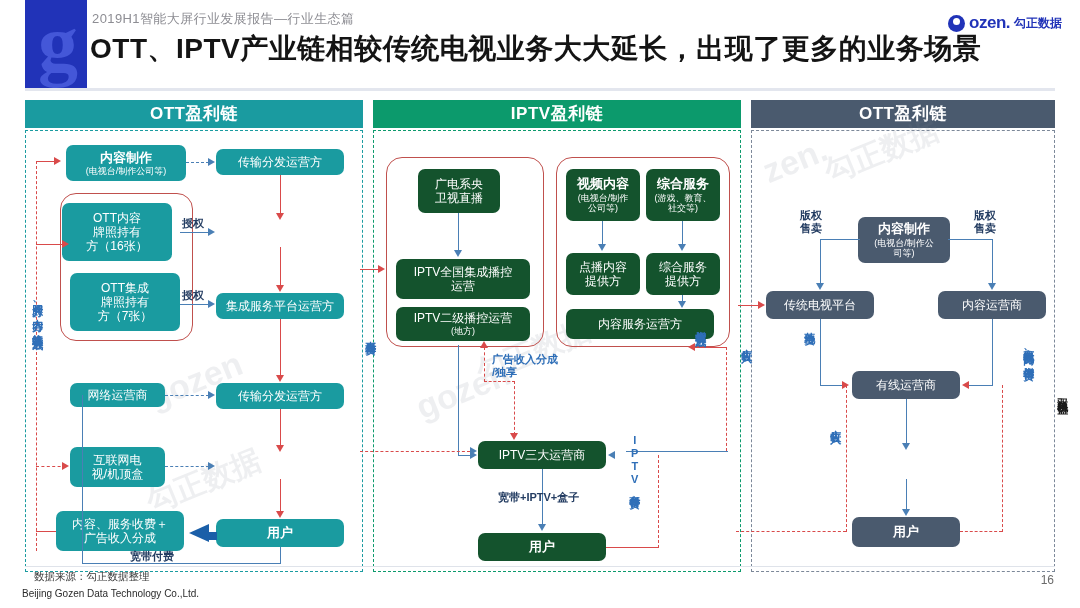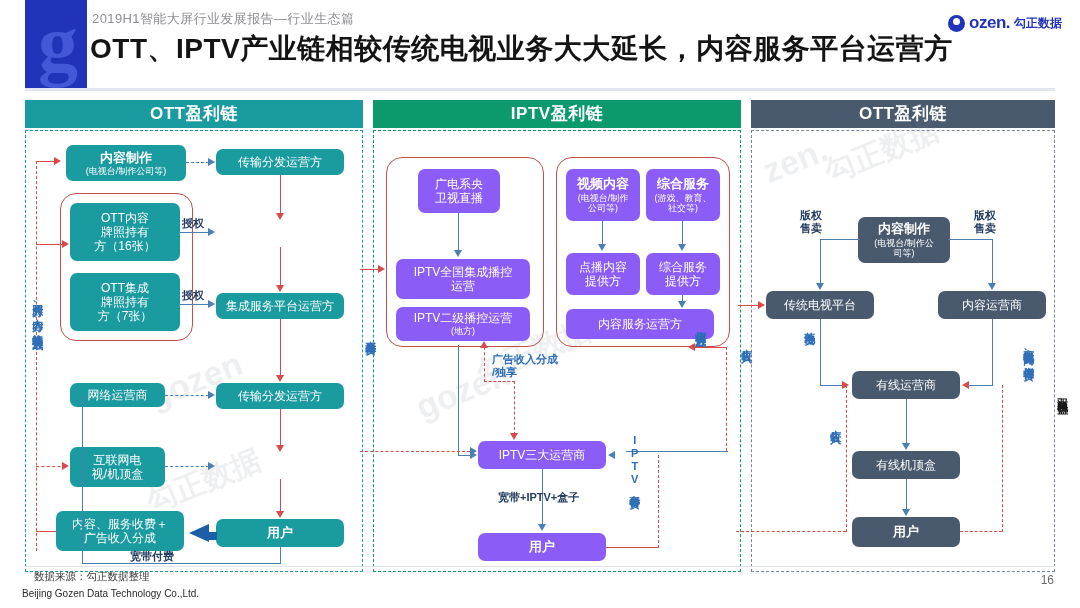--- a/index.html
+++ b/index.html
@@ -69,21 +69,21 @@
   
   .node{
     position:absolute;border-radius:7px;color:#fff;
     display:flex;flex-direction:column;align-items:center;justify-content:center;
     text-align:center;line-height:1.18;box-sizing:border-box;padding:2px 3px;
   }
   .node .t1{font-size:12px;}
   .node .t1.bold{font-weight:bold;font-size:13px;}
   .node .t2{font-size:9px;margin-top:1px;}
   .teal{background:#1a9ba0;}
-  .green{background:#8b5cf6;}
+  .green{background:#14532d;}
   .slate{background:#4a5a6e;}
 
   
   .ln{position:absolute;}
   .h{height:0;border-top-width:1.3px;border-top-style:solid;}
   .v{width:0;border-left-width:1.3px;border-left-style:solid;}
   .blue{border-color:#4a7fb5;}
   .red{border-color:#d94a4a;}
   .bluedash{border-color:#4a7fb5;border-top-style:dashed;}
   .reddash{border-color:#d94a4a;border-top-style:dashed;}
@@ -123,21 +123,21 @@
   #pageno{position:absolute;right:26px;top:573px;font-size:12px;color:#6b6b6b;}
 </style>
 </head>
 <body>
 
 <div id="header">
   <div id="logo-badge">
     <div class="g">g</div>
   </div>
   <div id="kicker">2019H1智能大屏行业发展报告—行业生态篇</div>
-  <div id="page-title">OTT、IPTV产业链相较传统电视业务大大延长，内容服务平台运营方</div>
+  <div id="page-title">OTT、IPTV产业链相较传统电视业务大大延长，出现了更多的业务场景</div>
   <div id="brand">
     <span class="mark"></span>
     <span class="word">ozen.</span>
     <span class="cn">勾正数据</span>
   </div>
   <div id="title-rule"></div>
 </div>
 
 <div class="col" id="col-ott">
   <div class="col-head">OTT盈利链</div>
@@ -146,21 +146,21 @@
     <div class="wm" style="left:120px;top:230px;">gozen</div>
     <div class="wm" style="left:118px;top:330px;font-size:30px;">勾正数据</div>
 
     <div class="grp" style="left:34px;top:62px;width:131px;height:146px;"></div>
 
     <div class="node teal" style="left:40px;top:14px;width:120px;height:36px;">
       <div class="t1 bold">内容制作</div>
       <div class="t2">(电视台/制作公司等)</div>
     </div>
 
-    <div class="node teal" style="left:44px;top:72px;width:110px;height:58px;">
+    <div class="node teal" style="left:36px;top:72px;width:110px;height:58px;">
       <div class="t1">OTT内容<br>牌照持有<br>方（16张）</div>
     </div>
 
     <div class="node teal" style="left:44px;top:142px;width:110px;height:58px;">
       <div class="t1">OTT集成<br>牌照持有<br>方（7张）</div>
     </div>
 
     <div class="node teal" style="left:44px;top:252px;width:95px;height:24px;">
       <div class="t1">网络运营商</div>
     </div>
@@ -354,23 +354,20 @@
     </div>
 
     <div class="node slate" style="left:186px;top:160px;width:108px;height:28px;">
       <div class="t1">内容运营商</div>
     </div>
 
     <div class="node slate" style="left:100px;top:240px;width:108px;height:28px;">
       <div class="t1">有线运营商</div>
     </div>
 
-    <div class="node slate" style="left:100px;top:320px;width:108px;height:28px;">
-      <div class="t1">有线机顶盒</div>
-    </div>
 
     <div class="node slate" style="left:100px;top:386px;width:108px;height:30px;">
       <div class="t1 bold">用户</div>
     </div>
 
     <div class="ln h blue" style="left:68px;top:108px;width:40px;"></div>
     <div class="ln v blue" style="left:68px;top:108px;height:44px;"></div>
     <div class="arr arr-d" style="left:64px;top:152px;"></div>
     <div class="ln h blue" style="left:196px;top:108px;width:44px;"></div>
     <div class="ln v blue" style="left:240px;top:108px;height:44px;"></div>

